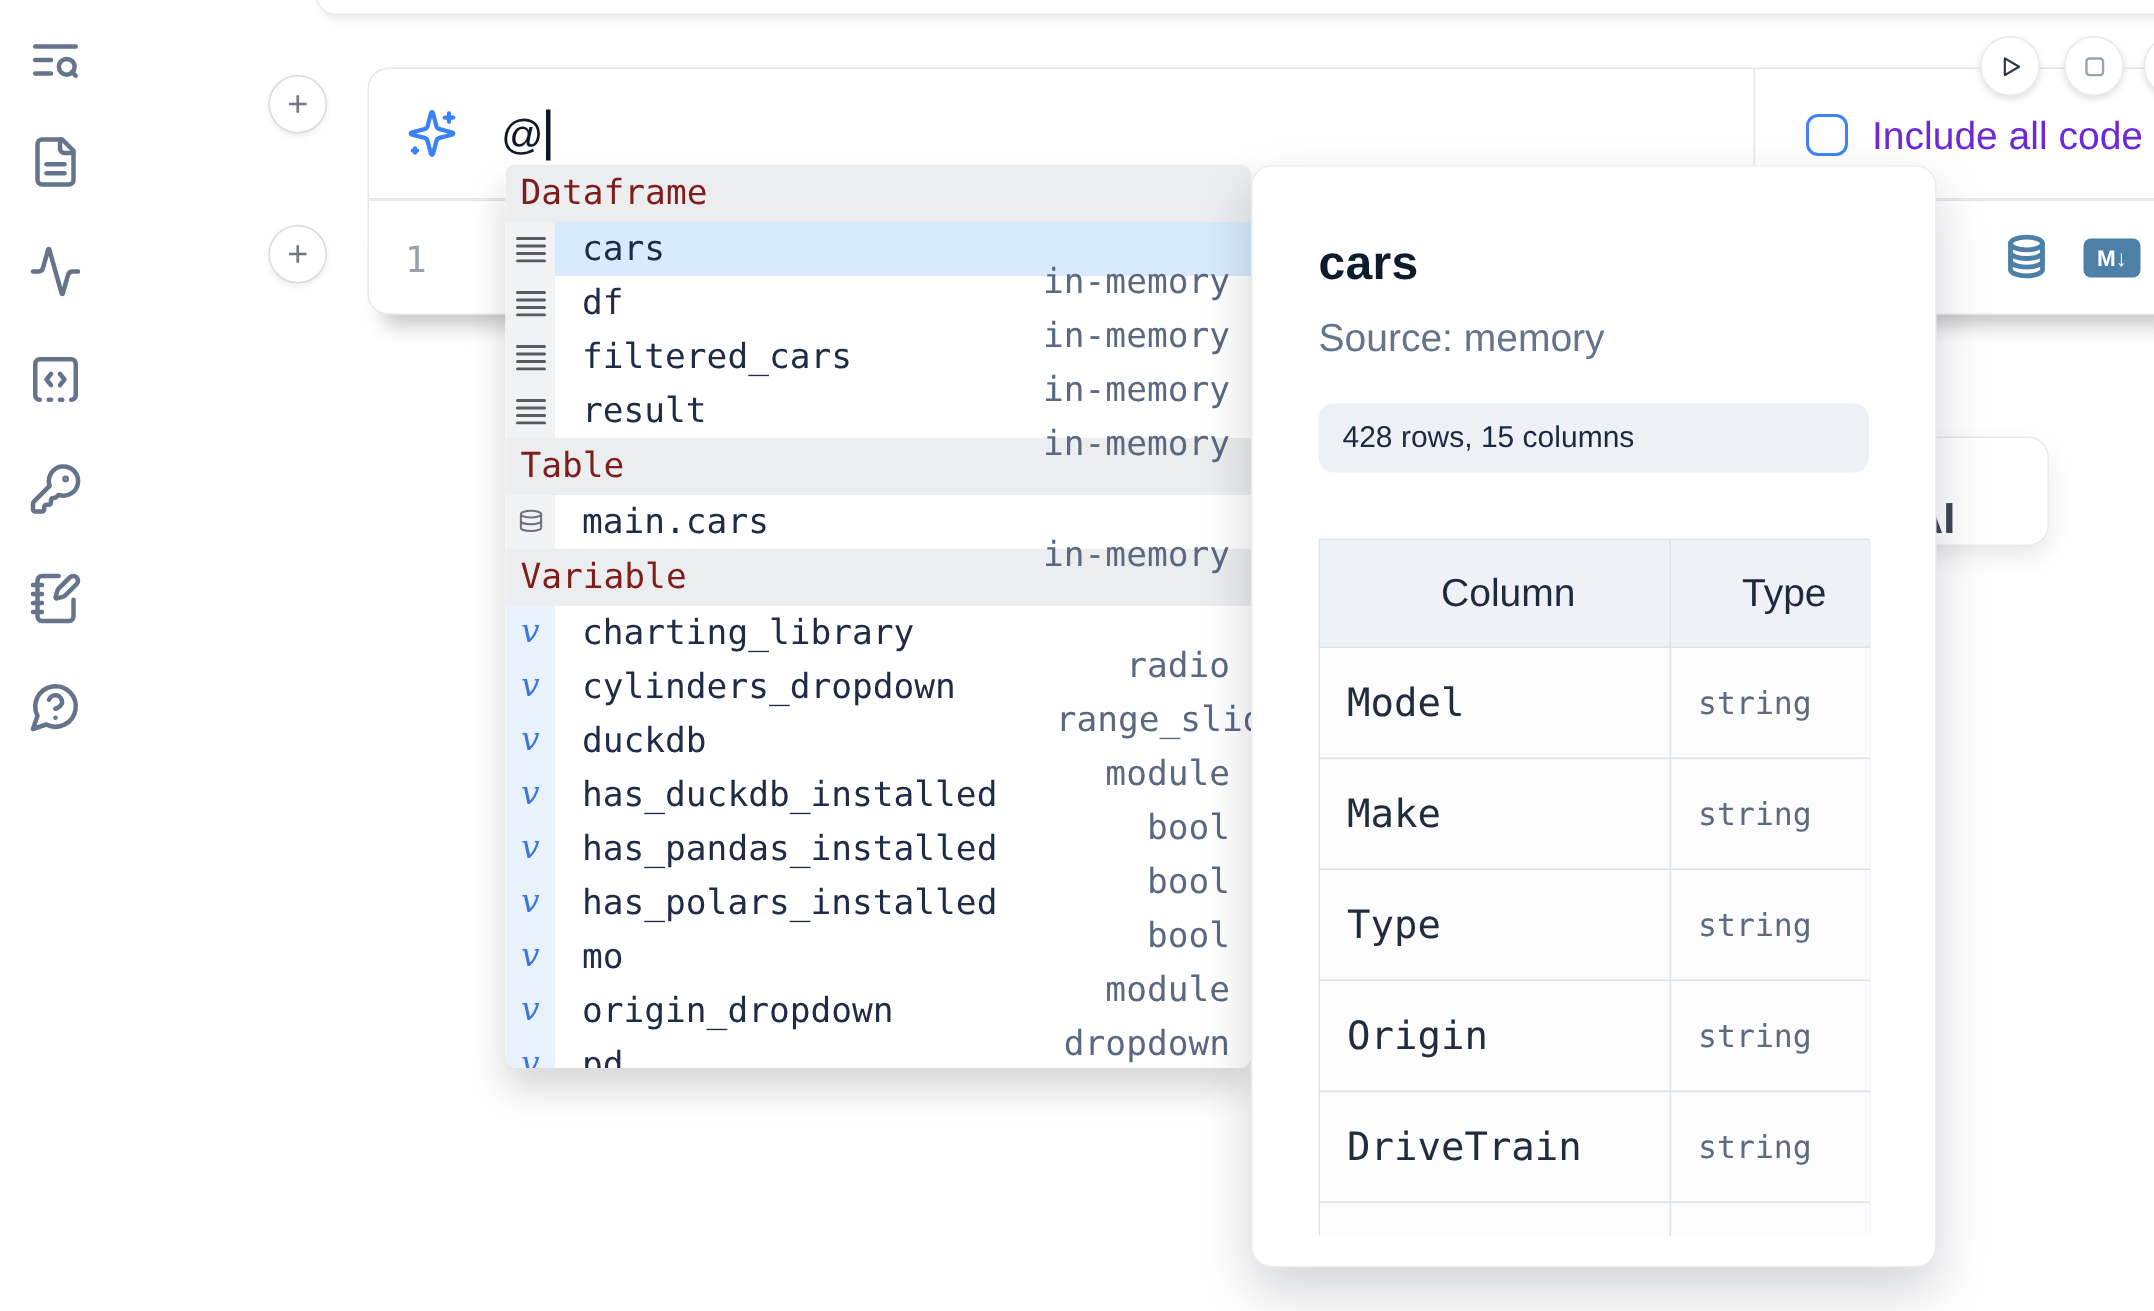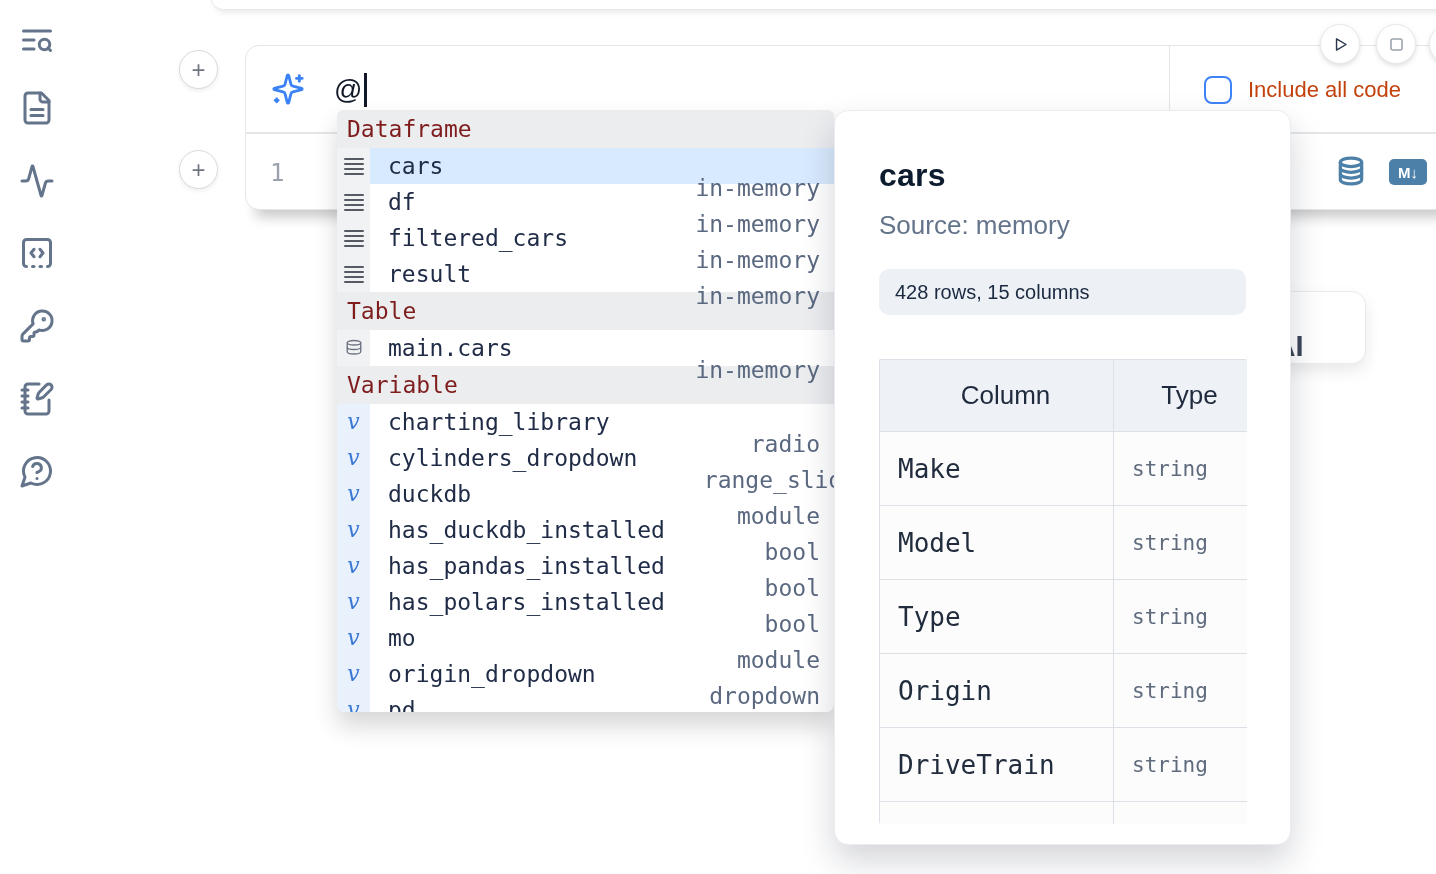--- a/index.html
+++ b/index.html
@@ -31,21 +31,21 @@
   .sparkles { position:absolute; left:25px; top:26px; width:34px; height:34px; }
   .sparkles svg { width:34px; height:34px; stroke:#3b82f6; fill:none; stroke-width:2; stroke-linecap:round; stroke-linejoin:round; }
   .prompt-text { position:absolute; left:88px; top:0; height:88px; display:flex; align-items:center;
     font-size:28px; color:#111827; }
   .caret { display:inline-block; width:2.5px; height:34px; background:#111827; margin-left:2px;
     animation:blink 1.1s steps(1) infinite; }
   @keyframes blink { 50% { opacity:0; } }
   .prompt-divider { position:absolute; left:923px; top:0; width:1px; height:100%; background:#e4e6ea; }
   .include-wrap { position:absolute; left:958px; top:0; height:88px; display:flex; align-items:center; gap:16px; }
   .checkbox { width:28px; height:28px; border:2.5px solid #3f83f8; border-radius:8px; background:#fff; cursor:pointer; }
-  .include-label { font-size:22px; color:#c2410c; }
+  .include-label { font-size:26px; color:#6d28d9; }
 
   
   .circle-btn { position:absolute; top:24px; width:40px; height:40px; border-radius:50%; background:#fff;
     border:1px solid #e8e9ee; box-shadow:0 2px 5px rgba(0,0,0,.13); display:flex; align-items:center;
     justify-content:center; z-index:9; cursor:pointer; }
   .btn-run { left:1320px; }
   .btn-stop { left:1376px; }
   .btn-extra { left:1429px; }
   .circle-btn svg { width:20px; height:20px; fill:none; stroke-linejoin:round; stroke-linecap:round; }
 
@@ -380,25 +380,25 @@
           <col class="c2">
         </colgroup>
       <thead>
         <tr>
           <th>Column</th>
           <th>Type</th>
         </tr>
       </thead>
       <tbody id="schema-body">
           <tr>
+            <td class="col-name">Model</td>
+            <td class="col-type">string</td>
+          </tr>
+          <tr>
             <td class="col-name">Make</td>
-            <td class="col-type">string</td>
-          </tr>
-          <tr>
-            <td class="col-name">Model</td>
             <td class="col-type">string</td>
           </tr>
           <tr>
             <td class="col-name">Type</td>
             <td class="col-type">string</td>
           </tr>
           <tr>
             <td class="col-name">Origin</td>
             <td class="col-type">string</td>
           </tr>

